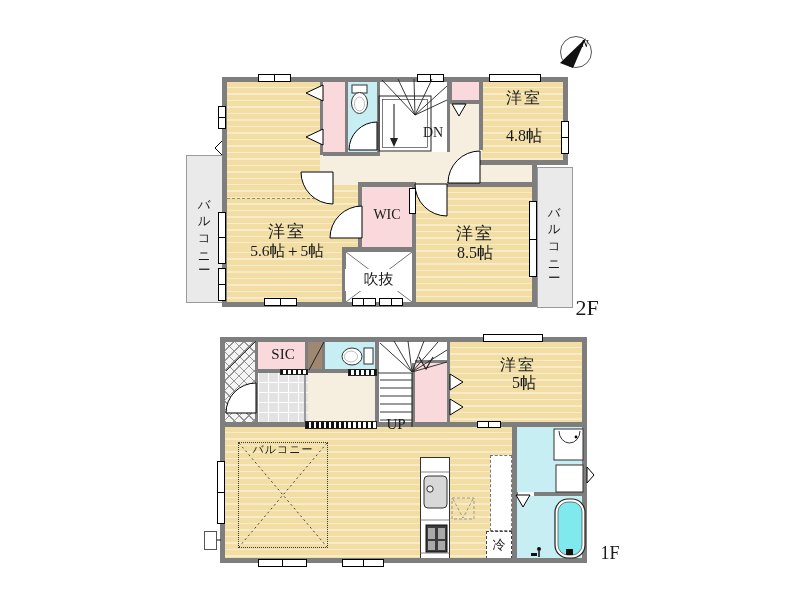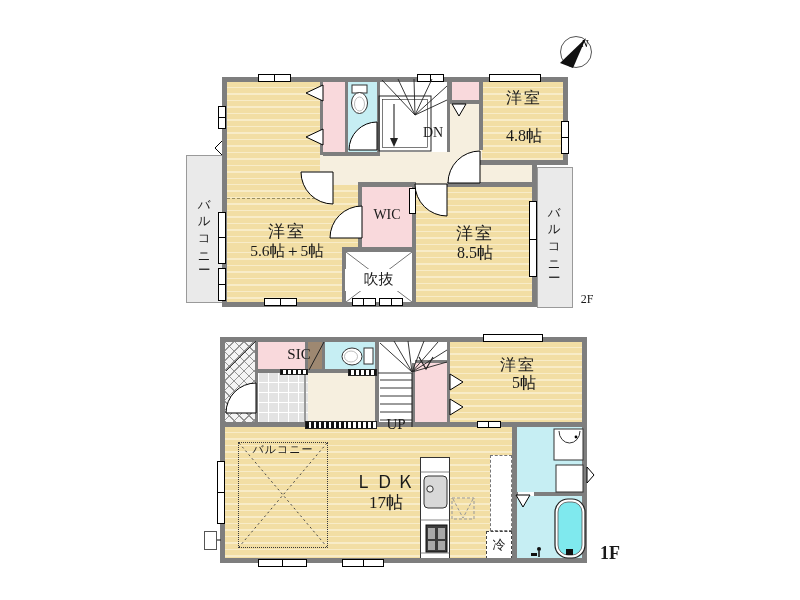--- a/index.html
+++ b/index.html
@@ -276,35 +276,31 @@
   <div class="lbl" style="left:484px;top:96px;width:80px;height:42px;flex-direction:column;">
     <div style="font-size:16px;letter-spacing:2px;">洋室</div>
     <div style="font-size:16px;margin-top:19px;">4.8帖</div>
   </div>
   <div class="lbl" style="left:362px;top:204px;width:50px;height:22px;font-size:14px;">
     <span>WIC</span></div>
   <div class="lbl" style="left:345px;top:269px;width:67px;height:22px;font-size:15px;background:#fff;">
     <span>吹抜</span></div>
   <div class="lbl" style="left:419px;top:125px;width:28px;height:16px;font-size:14px;">
     <span>DN</span></div>
-  <div class="lbl" style="left:570px;top:288px;width:34px;height:24px;font-size:12px;">
+  <div class="lbl" style="left:570px;top:296px;width:34px;height:24px;font-size:22px;">
     <span>2F</span></div>
 
-  <div class="lbl" style="left:258px;top:344px;width:50px;height:22px;font-size:15px;padding-left:16px;">
+  <div class="lbl" style="left:258px;top:344px;width:50px;height:22px;font-size:15px;">
     <span>SIC</span></div>
   <div class="lbl" style="left:468px;top:352px;width:100px;height:44px;flex-direction:column;">
     <div style="font-size:16px;letter-spacing:2px;">洋室</div>
     <div style="font-size:16px;margin-left:12px;">5帖</div>
   </div>
   <div class="lbl" style="left:378px;top:416px;width:36px;height:17px;font-size:15px;">
     <span>UP</span></div>
-  <div class="lbl" style="left:330px;top:468px;width:112px;height:48px;flex-direction:column;">
-    <div style="font-size:19px;letter-spacing:2px;">ＬＤＫ</div>
-    <div style="font-size:17px;">17帖</div>
-  </div>
   <div class="lbl" style="left:240px;top:443px;width:86px;height:13px;font-size:11px;letter-spacing:1px;">
     <span>バルコニー</span></div>
   <div class="lbl" style="left:486px;top:531px;width:26px;height:28px;font-size:13px;">
     <span>冷</span></div>
-  <div class="lbl" style="left:593px;top:541px;width:34px;height:24px;font-size:18px;font-weight:bold;">
+  <div class="lbl" style="left:593px;top:541px;width:34px;height:24px;font-size:18px;">
     <span>1F</span></div>
 
 </div>
 
 </body></html>

